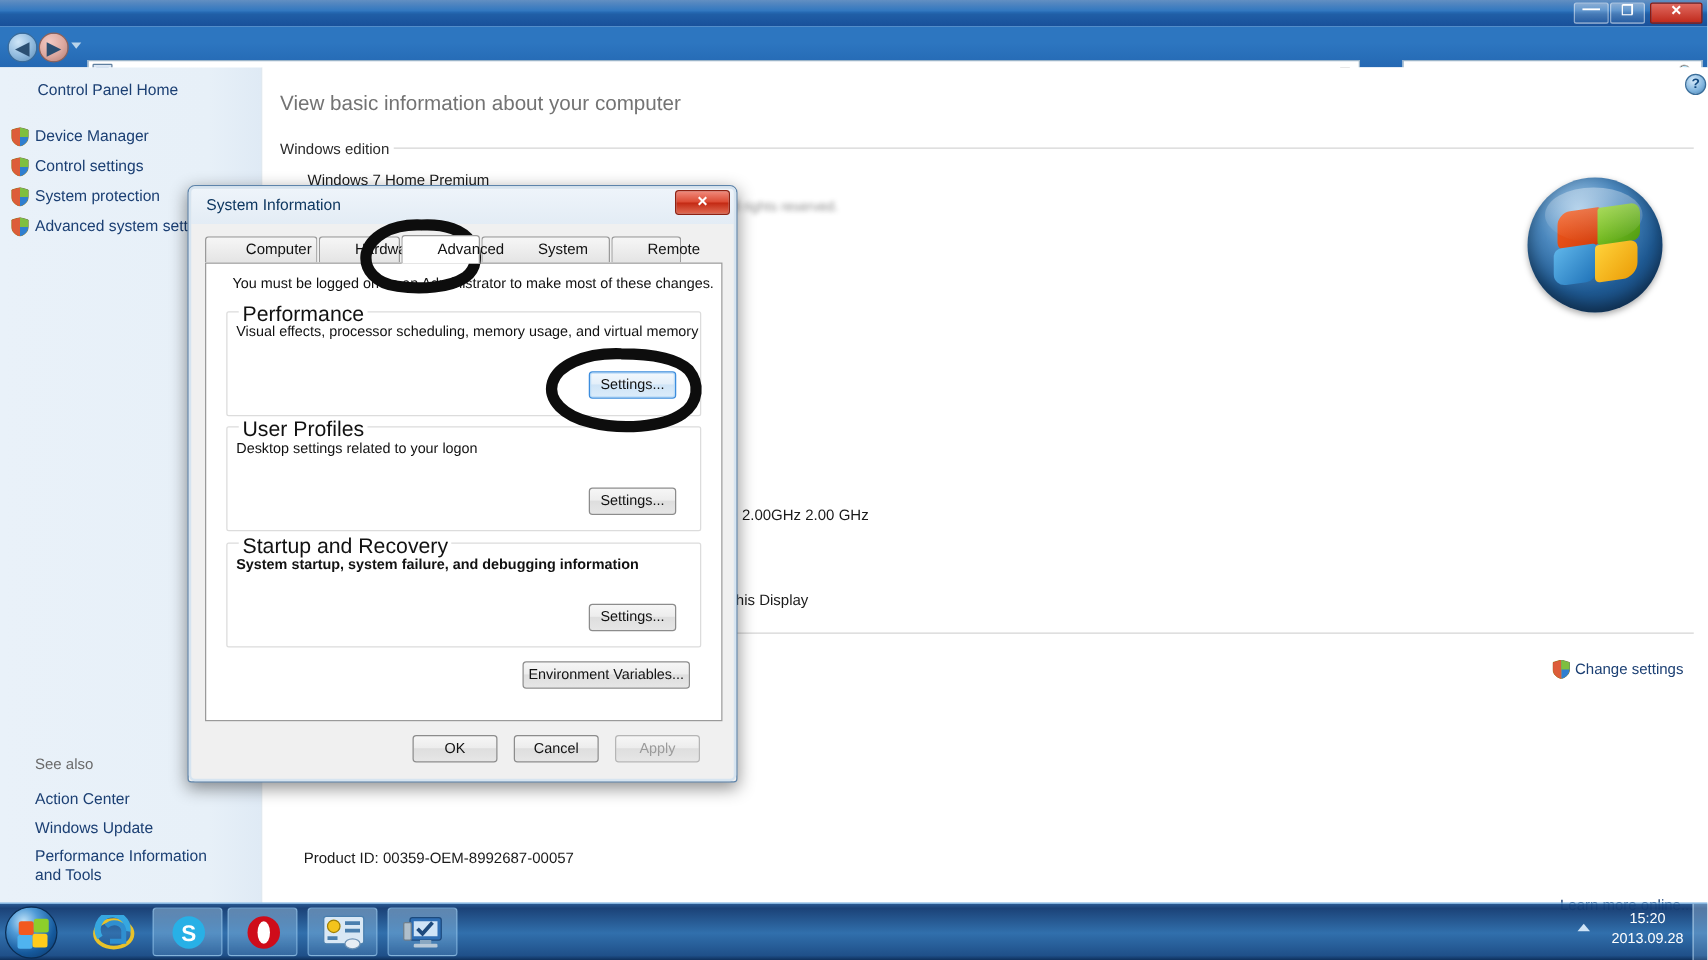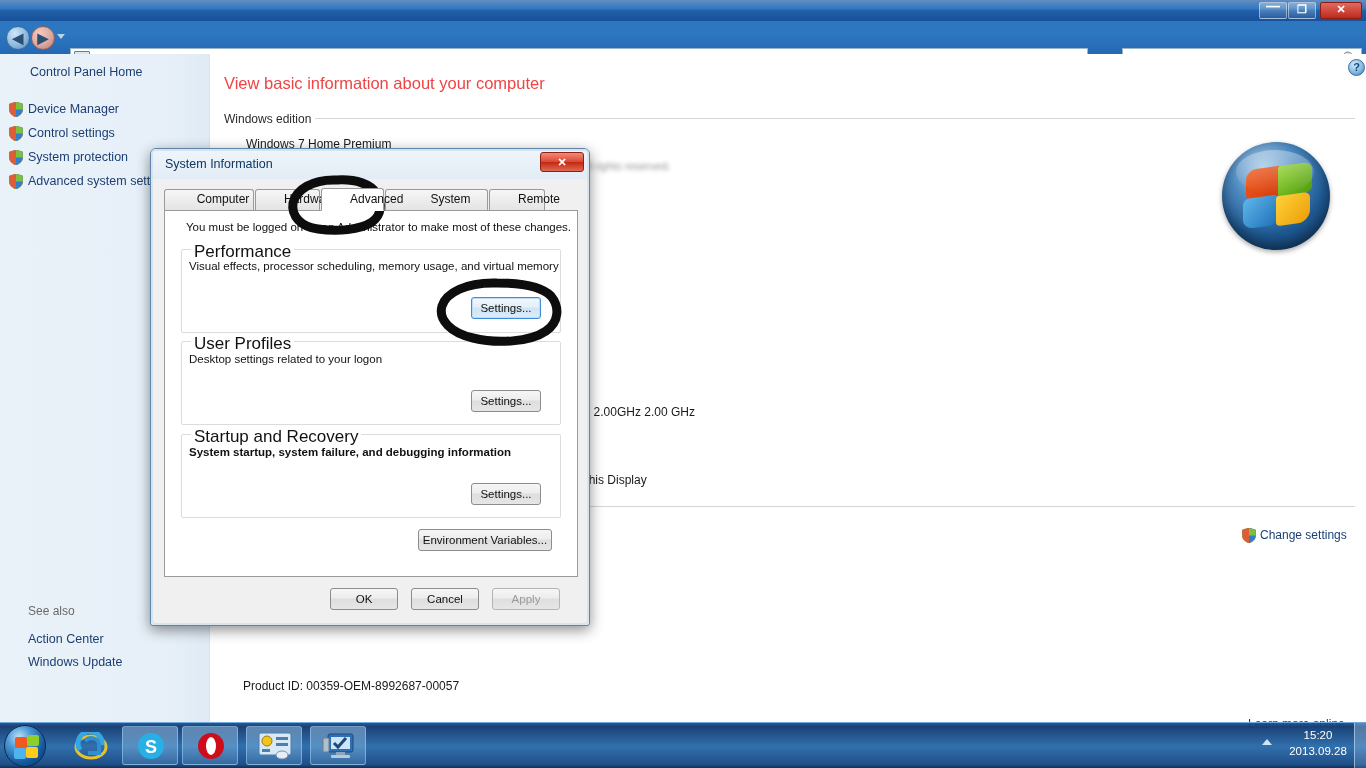--- a/index.html
+++ b/index.html
@@ -129,21 +129,21 @@
   }
   .see-also-link {
     position: absolute; left: 28px; font-size: 12.5px; color: #1b3f73; cursor: pointer;
   }
 
   #main {
     position: absolute; left: 210px; top: 0; width: 1156px; height: 668px;
     background: #fff;
   }
   #page-title {
-    position: absolute; left: 14px; top: 20px; font-size: 16.5px; color: #ef4444;
+    position: absolute; left: 14px; top: 20px; font-size: 16.5px; color: #737373;
   }
   #help-button {
     position: absolute; left: 1138px; top: 5px; width: 17px; height: 17px; border-radius: 50%;
     background: radial-gradient(circle at 38% 30%, #d8ecfb, #7fb3dd 60%, #3f7cae 100%);
     border: 1px solid #3a6d99; color: #124a80; font-size: 11px; font-weight: bold;
     text-align: center; line-height: 15px; cursor: pointer;
   }
   .section-head {
     position: absolute; font-size: 12px; color: #2b2b2b;
   }
@@ -384,20 +384,21 @@
         <path d="M7 0 L13.6 2 V7.5 C13.6 11.3 10.6 13.8 7 15 C3.4 13.8 .4 11.3 .4 7.5 V2 Z" fill="#f0c419" stroke="#8a6d0b" stroke-width=".7"></path>
         <path d="M7 0 L13.6 2 V7.5 C13.6 11.3 10.6 13.8 7 15 Z" fill="#2f7fd0"></path>
         <path d="M7 0 L.4 2 V7.5 C.4 11.3 3.4 13.8 7 15 V0Z" fill="#d94b3f" opacity=".85"></path>
         <path d="M7 0 L13.6 2 V7.5 H7Z" fill="#7fbf3f"></path>
       </svg>
       <div class="side-link" style="top:120px">Advanced system settings</div>
 
       <div id="see-also-label">See also</div>
       <div class="see-also-link" style="top:578px">Action Center</div>
       <div class="see-also-link" style="top:601px">Windows Update</div>
+      <div class="see-also-link" style="top:624px; width:160px; white-space:normal; line-height:15px;">Performance Information and Tools</div>
     </div>
 
     <div id="main">
       <div id="help-button">?</div>
 
       <div id="page-title">View basic information about your computer</div>
 
       <div class="section-head" style="left:14px; top:58px;">Windows edition</div>
       <div class="section-rule" style="left:105px; top:64px; width:1040px;"></div>
 

